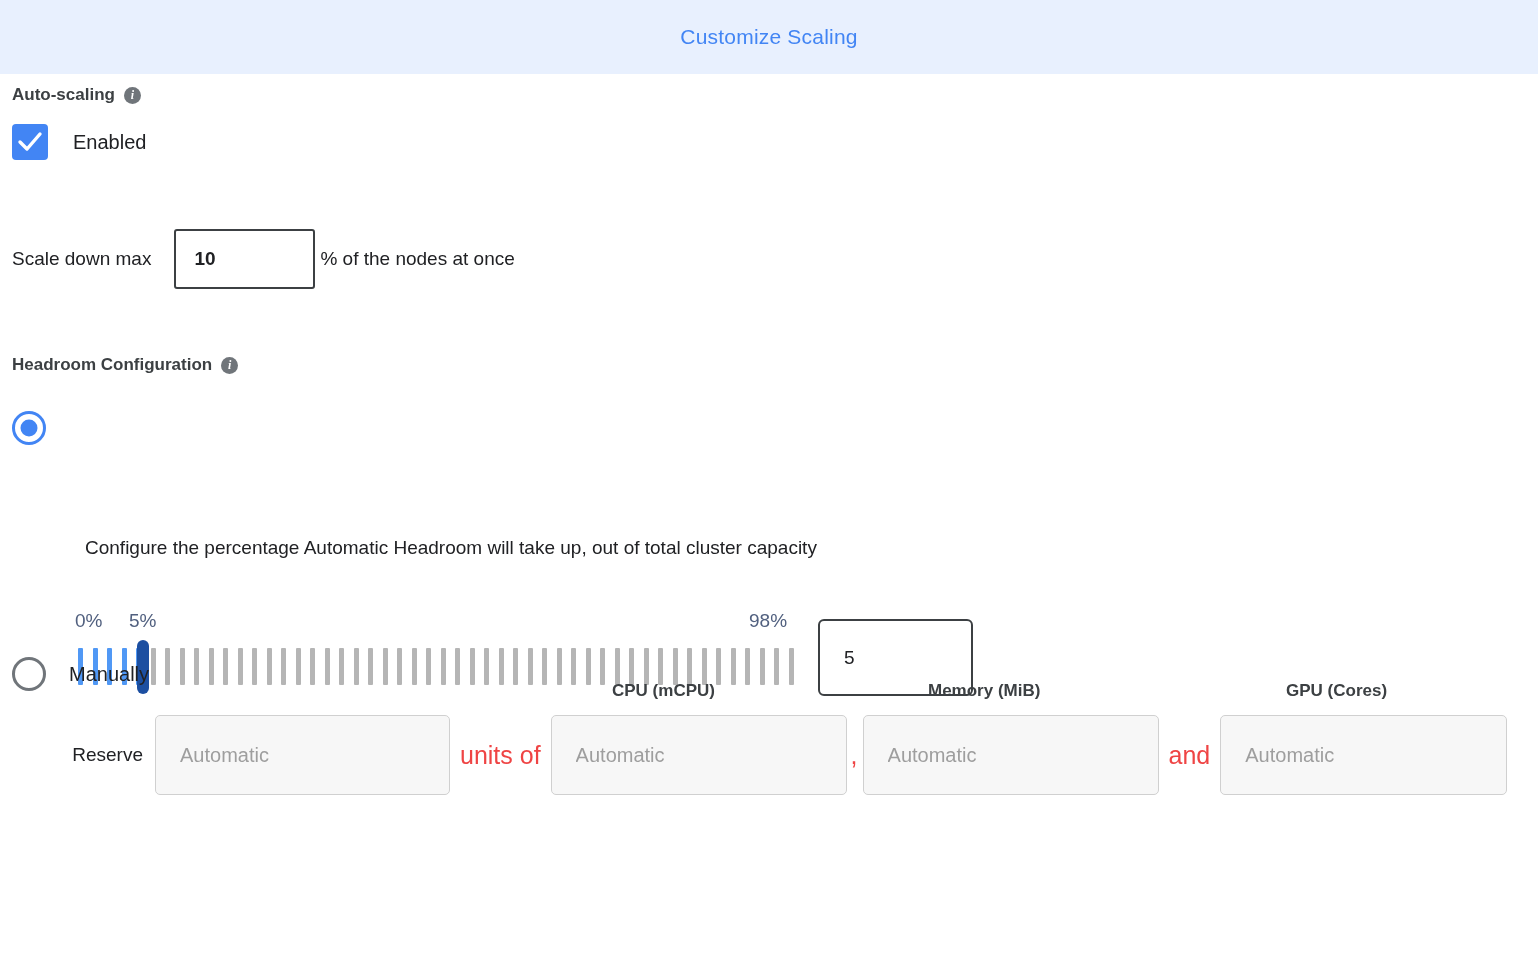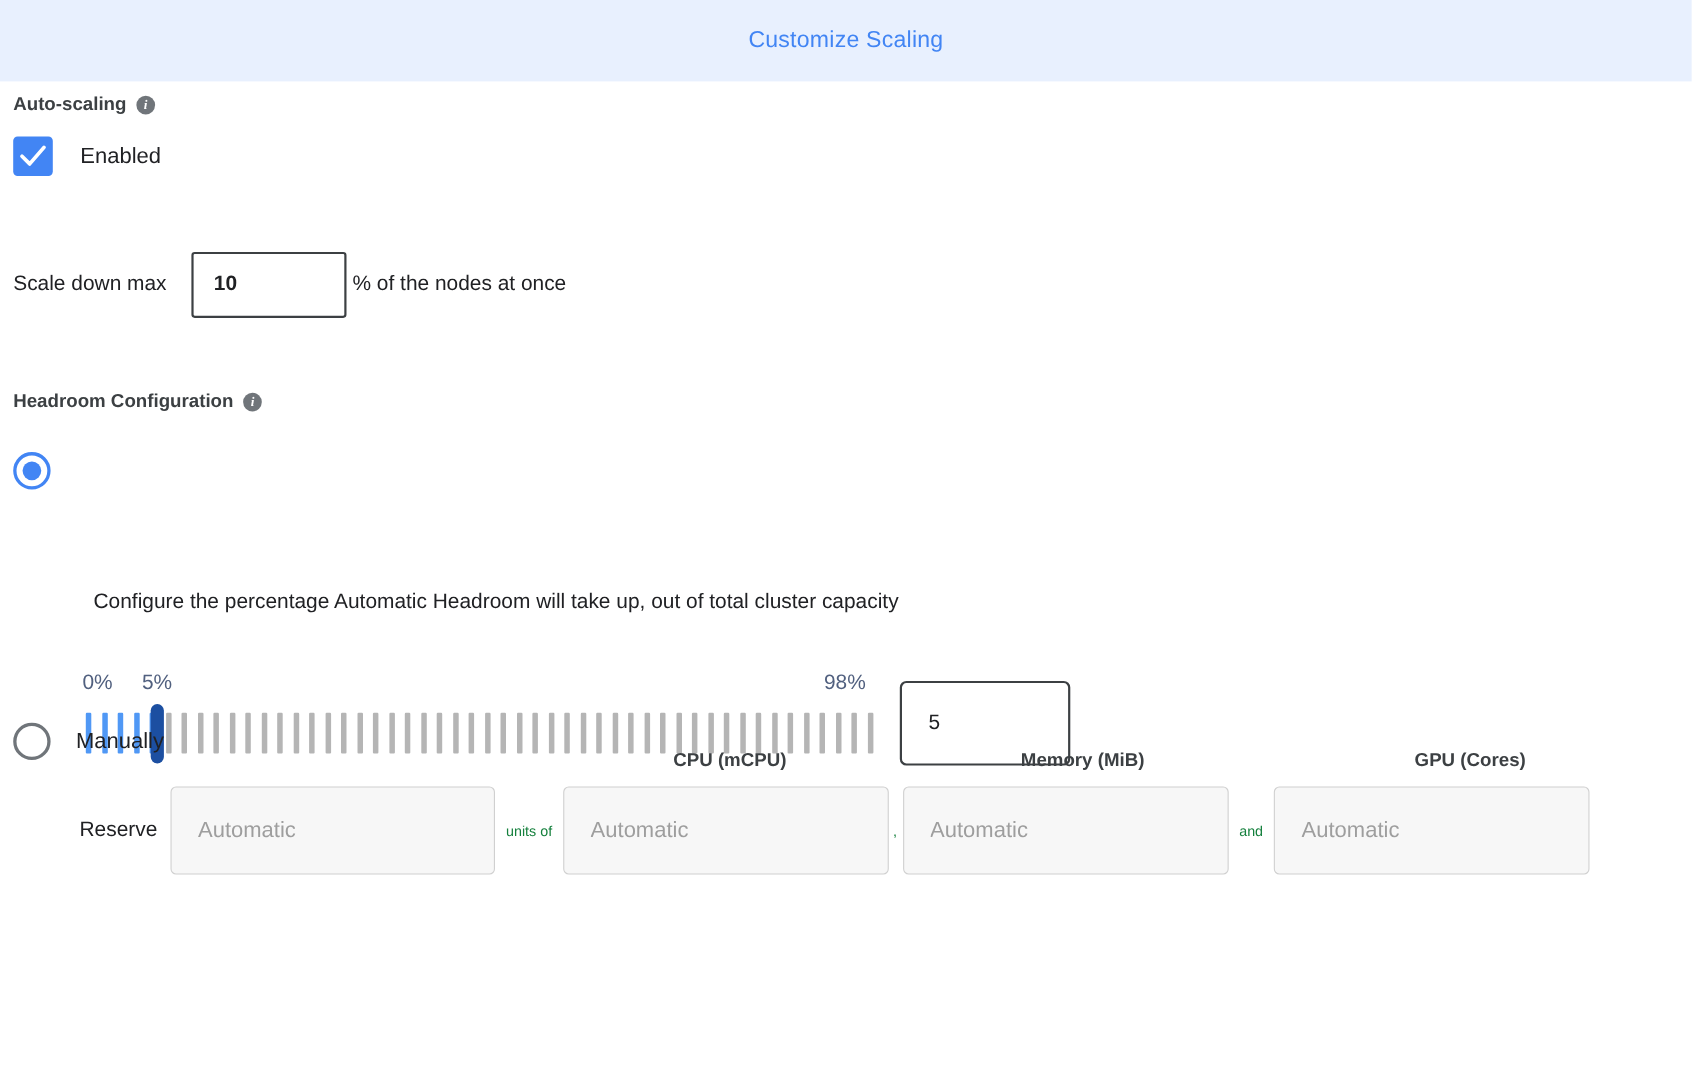--- a/index.html
+++ b/index.html
@@ -293,22 +293,22 @@
     border-radius: 5px;
     background: #f7f7f7;
     font-family: "Liberation Sans", sans-serif;
     font-size: 20px;
     color: #202124;
     padding: 0 24px;
     outline: none;
   }
   .disabled-input::placeholder { color: #9e9e9e; opacity: 1; }
   .conj {
-    font-size: 13px;
-    color: #15803d;
+    font-size: 25px;
+    color: #ef4444;
     padding: 0 10px;
     white-space: nowrap;
   }
   .conj.comma { padding: 0 5px 0 4px; }
 </style>
 </head>
 <body>
 
 <div class="header">
   <div class="header-title">Customize Scaling</div>

